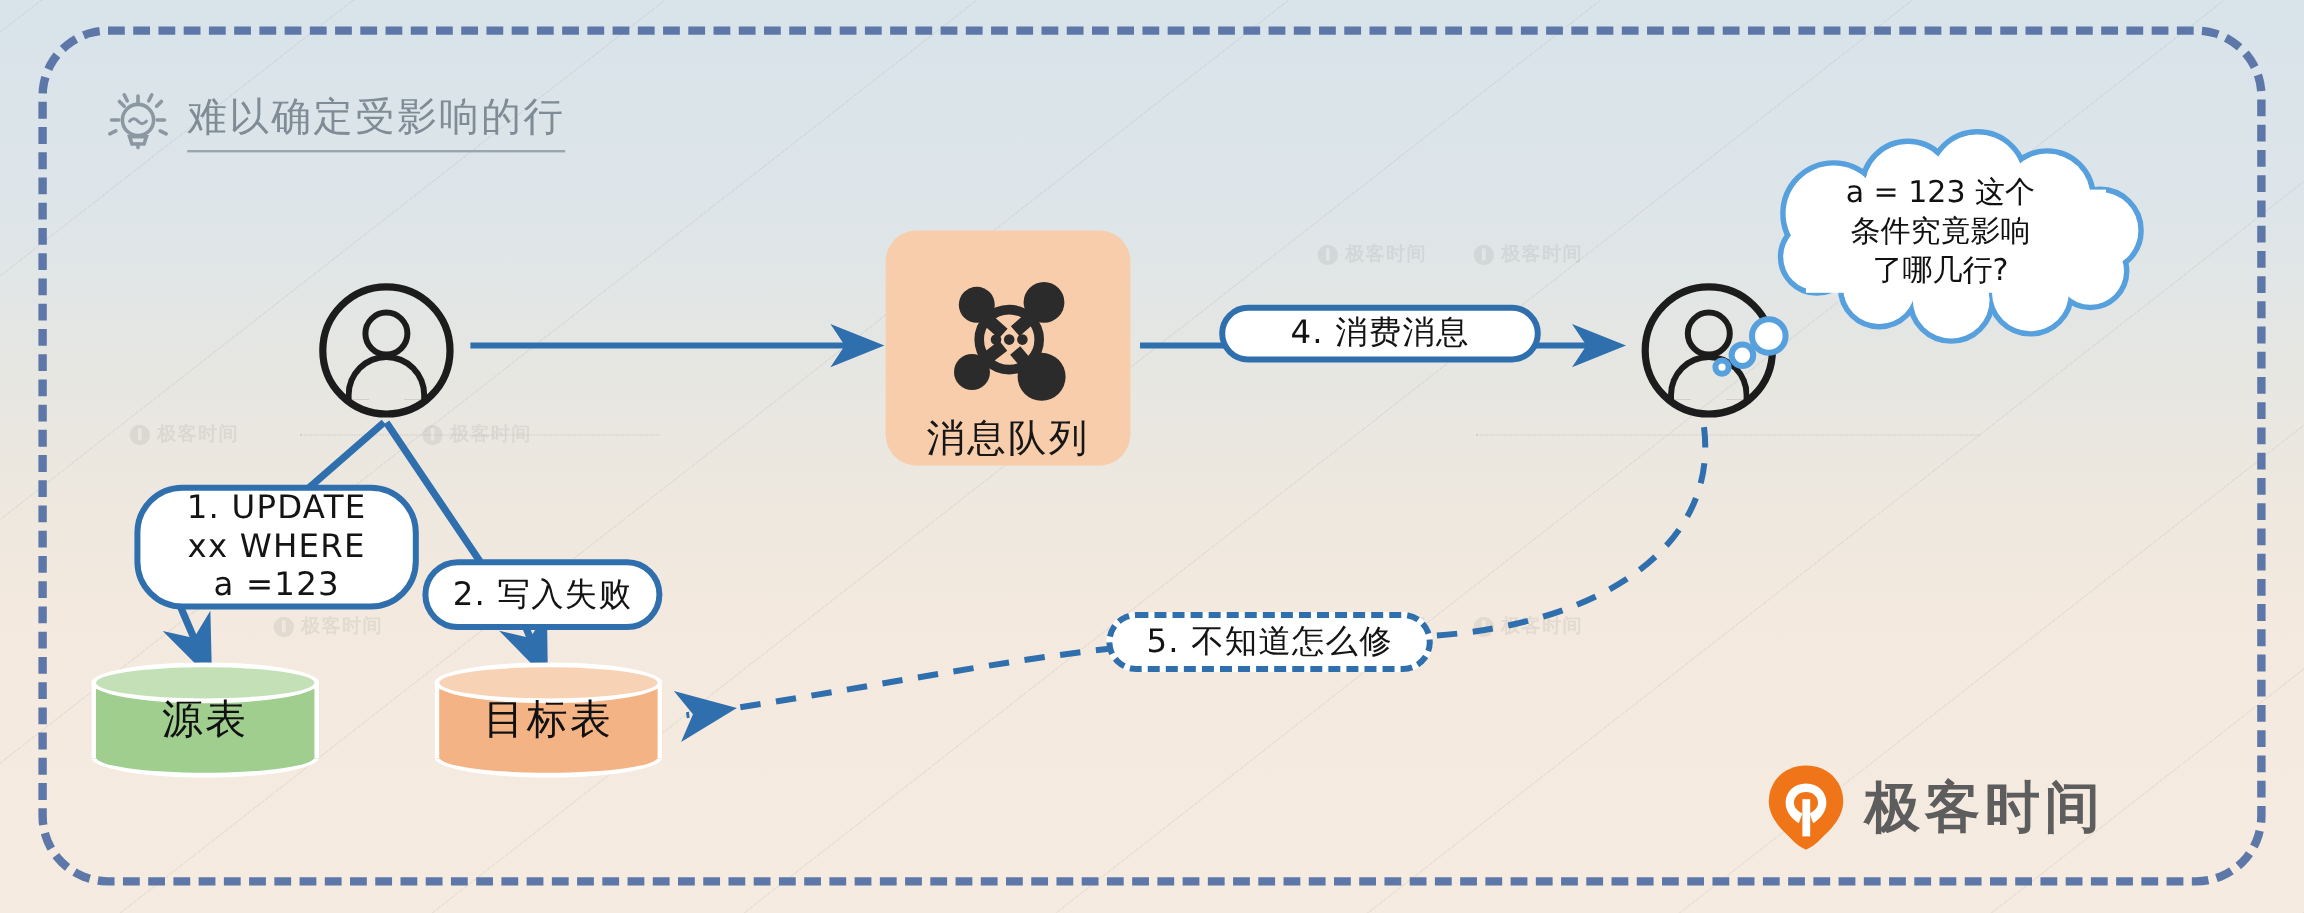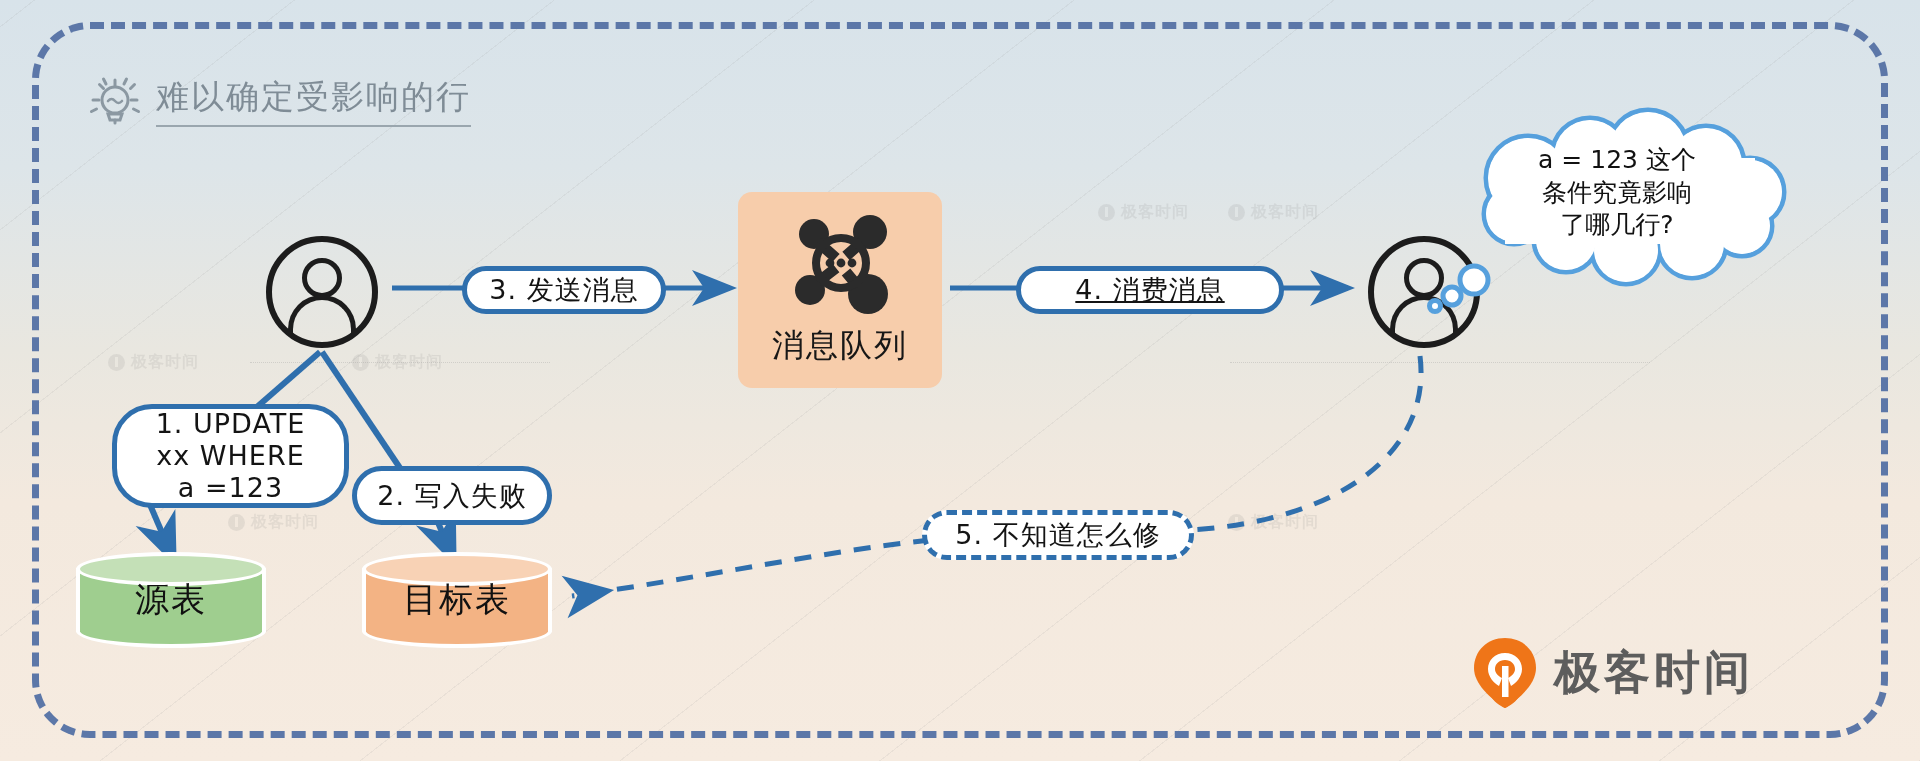--- a/index.html
+++ b/index.html
@@ -95,23 +95,23 @@
     border-bottom: none;
     border-radius: 34px 34px 0 0;
   }
 
   
   #mq-card {
     position: absolute;
     left: 738px; top: 192px;
     width: 204px; height: 196px;
     background: #f7cdab;
-    border-radius: 14px;
+    border-radius: 26px;
     display: flex; flex-direction: column;
-    align-items: center; justify-content: flex-start;
+    align-items: center; justify-content: flex-end;
     padding-top: 20px;
   }
   #mq-card .mq-label {
     font-size: 32px; color: #171717; letter-spacing: 2px;
     font-family: "DejaVu Sans", "Liberation Sans", sans-serif;
     margin-top: 4px;
   }
 
   
   .pill {
@@ -298,23 +298,22 @@
         <path d="M34 30 L52 46 M78 30 L62 44 M34 70 L52 56 M72 72 L62 60" stroke="#2b2b2b" stroke-width="11"></path>
         <circle cx="57" cy="51" r="25" fill="none" stroke="#2b2b2b" stroke-width="8"></circle>
         <circle cx="46" cy="51" r="4.4"></circle>
         <circle cx="57" cy="51" r="4.4"></circle>
         <circle cx="68" cy="51" r="4.4"></circle>
       </g>
     </svg>
     <div class="mq-label">消息队列</div>
   </div>
 
-  <div class="pill" style="left:462px; top:266px; width:204px; height:48px;">3. 发送消息</div>
-
-  <div class="pill" style="left:1016px; top:266px; width:268px; height:48px;text-decoration:underline;">4. 消费消息</div>
+
+  <div class="pill" style="left:1016px; top:254px; width:268px; height:48px;">4. 消费消息</div>
 
   <div class="pill" style="left:112px; top:404px; width:237px; height:104px; padding:0 10px;">1. UPDATE
 xx WHERE
 a =123</div>
 
   <div class="pill" style="left:352px; top:466px; width:200px; height:59px;">2. 写入失败</div>
 
   <div class="pill dashed" style="left:922px; top:510px; width:272px; height:50px;">5. 不知道怎么修</div>
 
   <div class="cyl" id="cyl-source">

